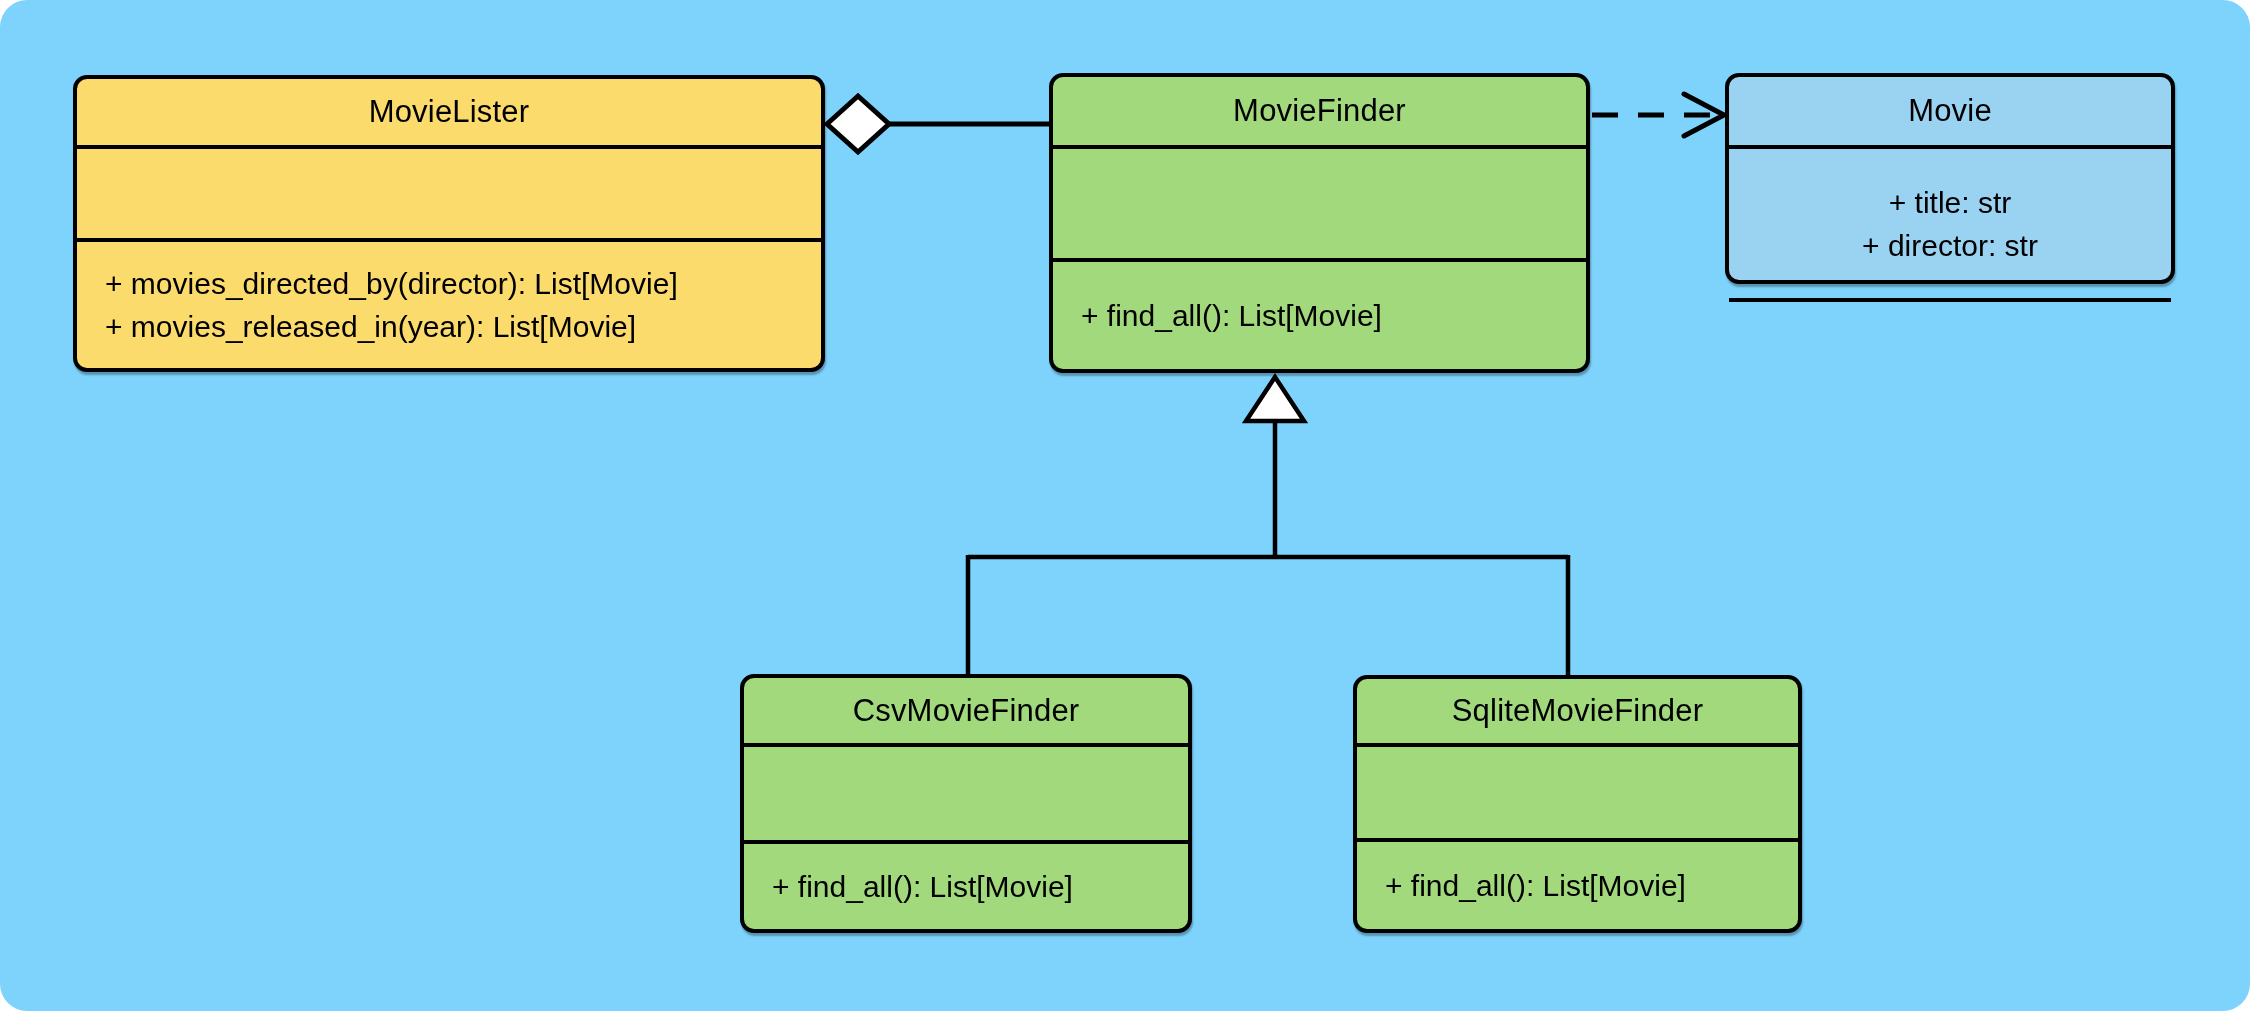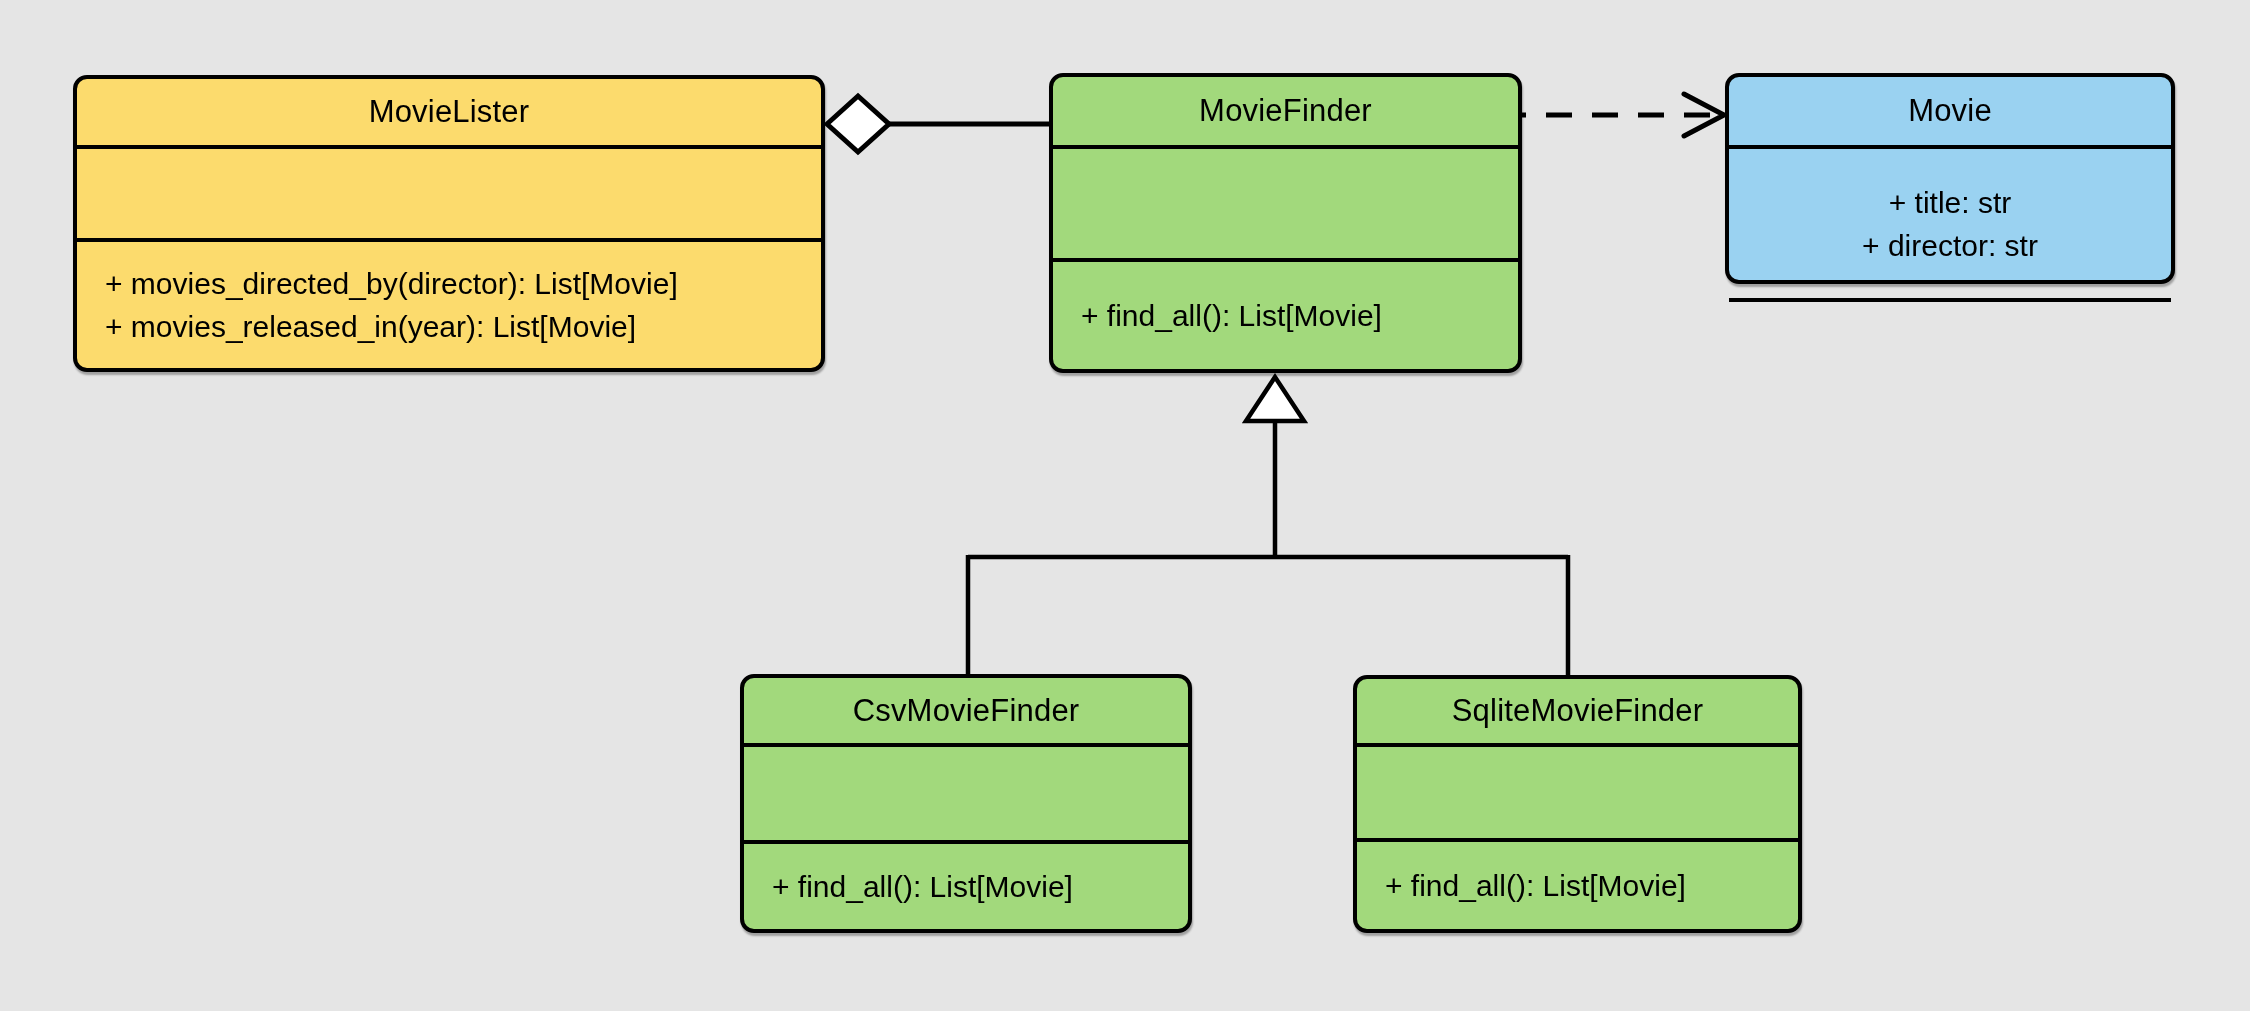--- a/index.html
+++ b/index.html
@@ -1,24 +1,25 @@
 <!DOCTYPE html>
 <html><head>
 <meta charset="utf-8">
 <title>UML Class Diagram</title>
 <style>
   html, body { margin: 0; padding: 0; background: #ffffff; }
   .canvas {
     position: relative;
     width: 2250px;
     height: 1011px;
-    background: #e5e5e5;
+    background: #7dd3fc;
     font-family: "Liberation Sans", sans-serif;
     color: #000;
     overflow: hidden;
+    border-radius: 27px;
   }
   .connector-layer {
     position: absolute;
     left: 0; top: 0;
     width: 2250px; height: 1011px;
     z-index: 1;
   }
   .uml-class {
     position: absolute;
     z-index: 2;
@@ -79,21 +80,21 @@
 
   <div class="uml-class" style="left: 73px; top: 75px; width: 752px; height: 297px; background-color: rgb(252, 219, 109);">
     <div class="compartment divided class-title" style="height:66px;">MovieLister</div>
     <div class="compartment divided" style="height:89px;"></div>
     <div class="compartment members grow">
       <div class="member">+ movies_directed_by(director): List[Movie]</div>
       <div class="member">+ movies_released_in(year): List[Movie]</div>
     </div>
   </div>
 
-  <div class="uml-class" style="left: 1049px; top: 73px; width: 473px; height: 300px; background-color: rgb(162, 217, 124);">
+  <div class="uml-class" style="left: 1049px; top: 73px; width: 541px; height: 300px; background-color: rgb(162, 217, 124);">
     <div class="compartment divided class-title" style="height:68px;">MovieFinder</div>
     <div class="compartment divided" style="height:109px;"></div>
     <div class="compartment members grow">
       <div class="member">+ find_all(): List[Movie]</div>
     </div>
   </div>
 
   <div class="uml-class" style="left: 1725px; top: 73px; width: 450px; height: 211px; background-color: rgb(154, 210, 241);">
     <div class="compartment divided class-title" style="height:68px;">Movie</div>
     <div class="compartment divided members" style="height:149px;text-align:center;">

